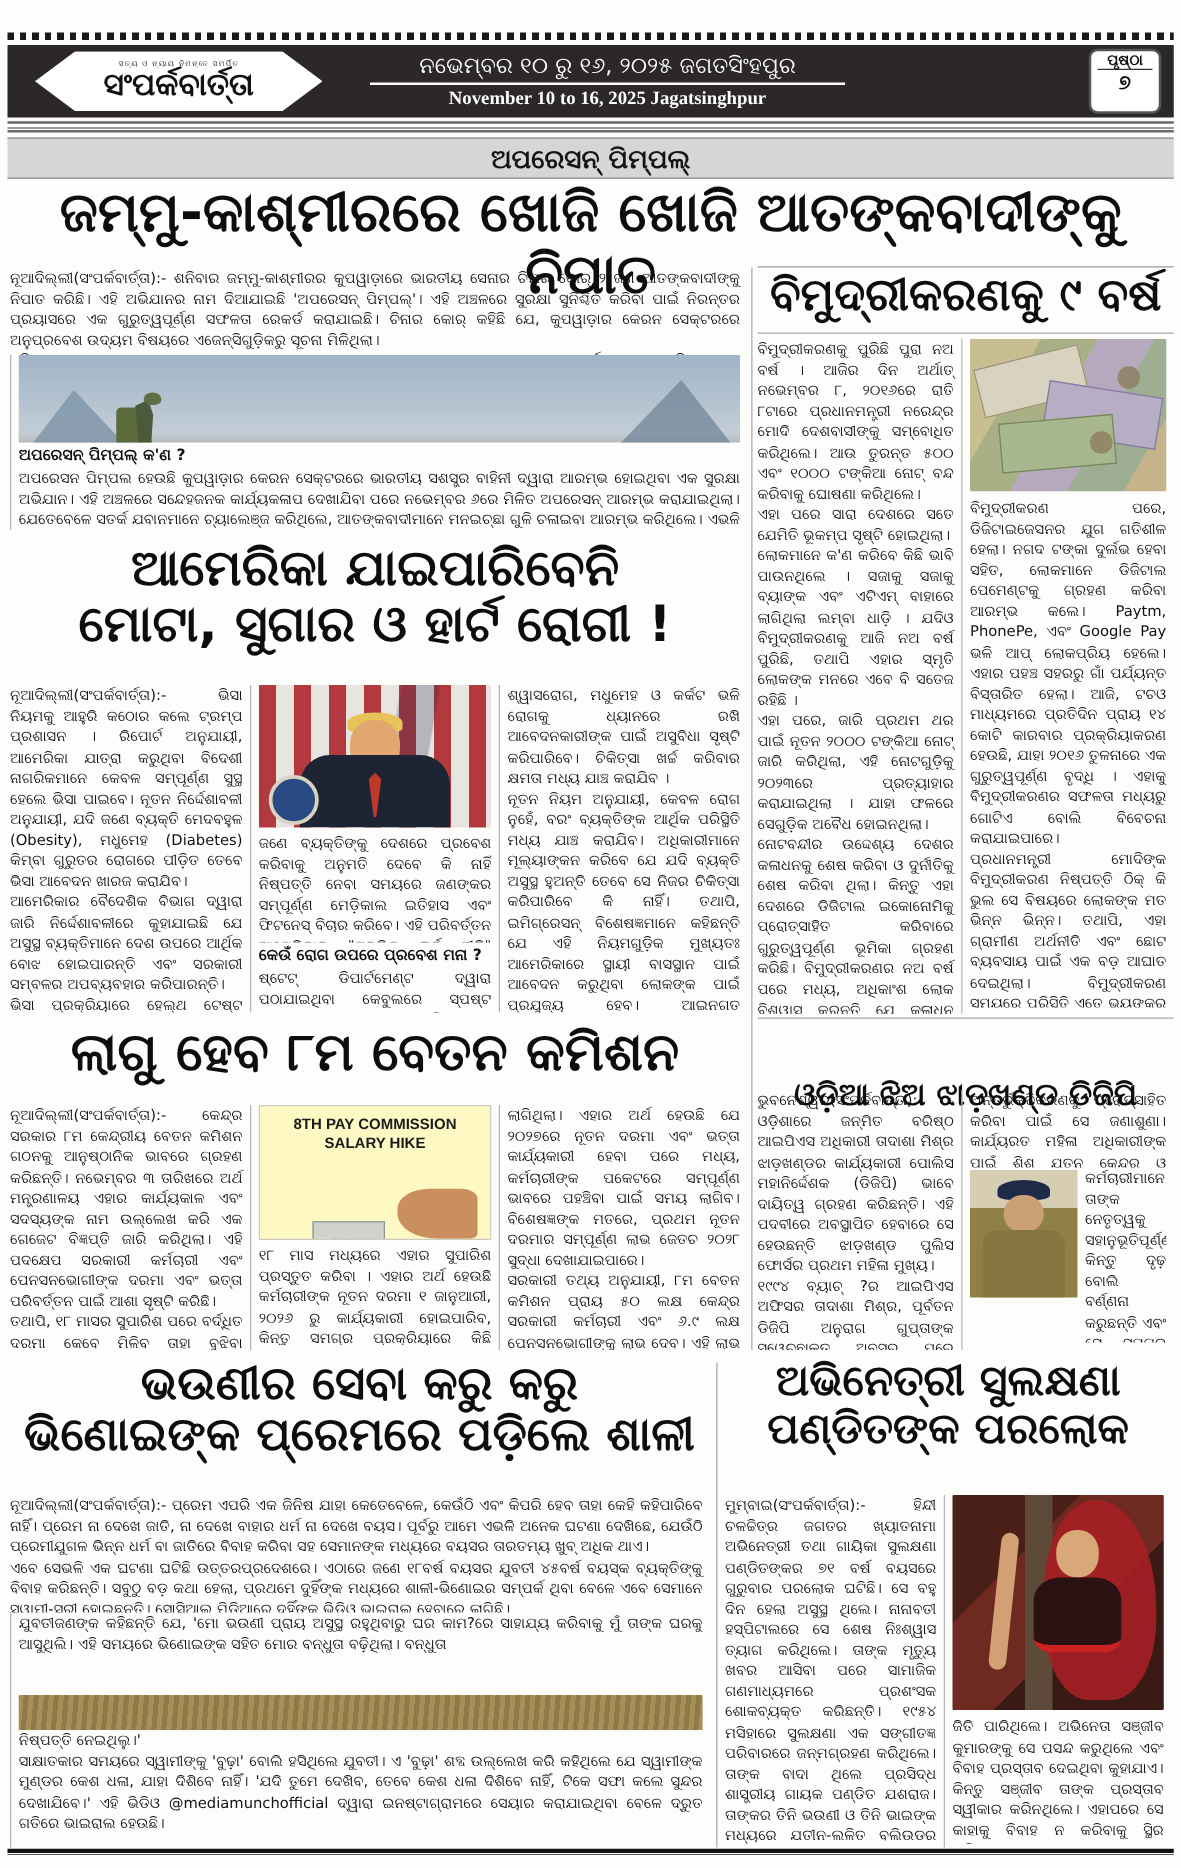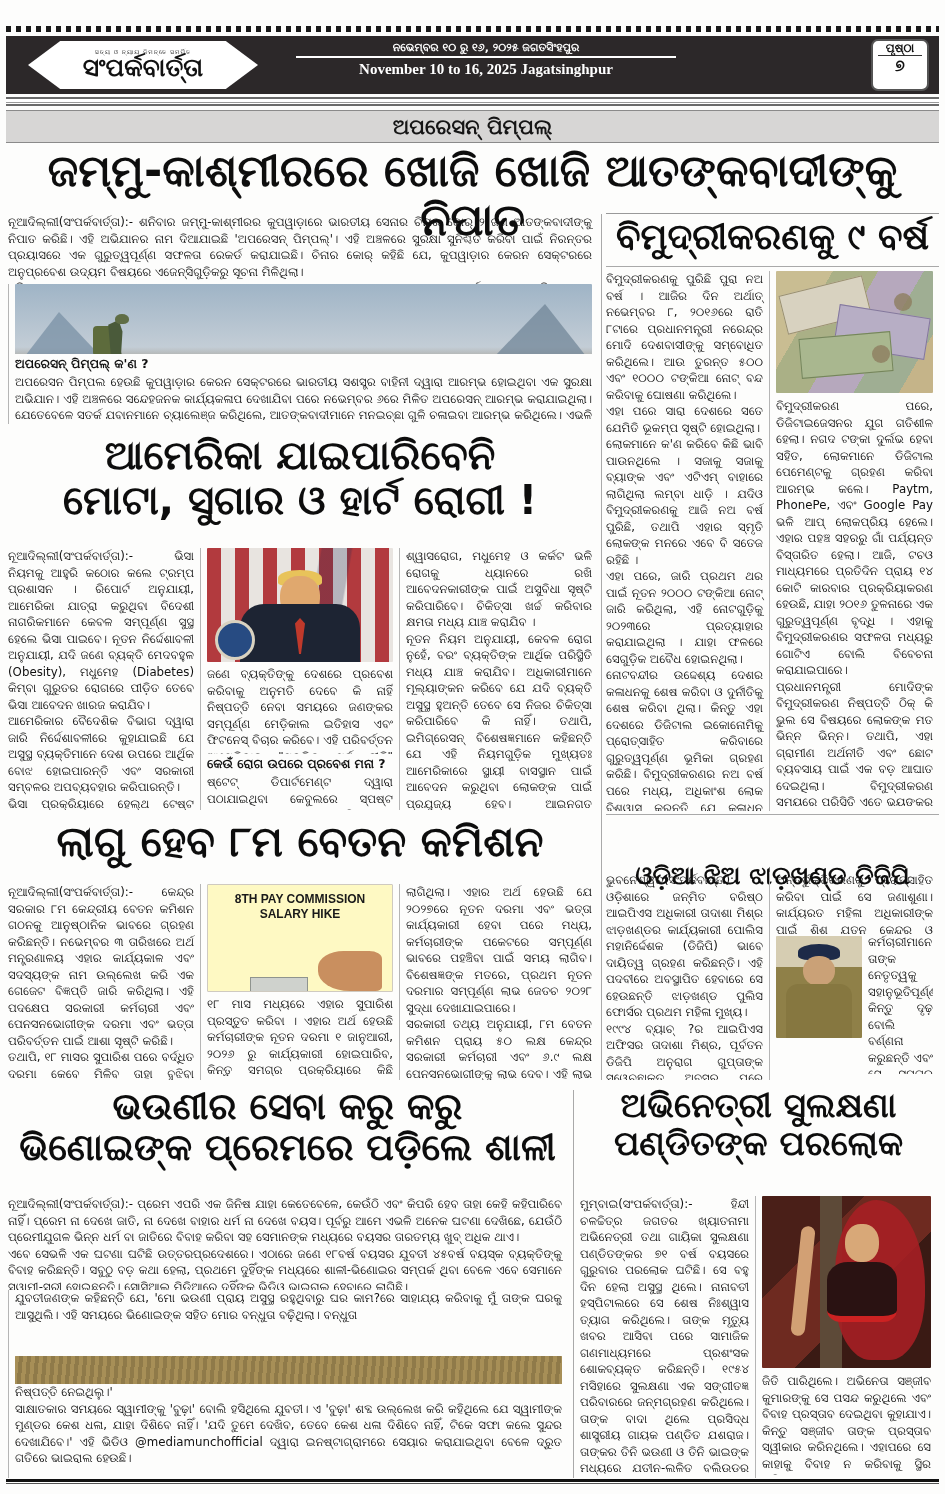--- a/index.html
+++ b/index.html
@@ -24,21 +24,21 @@
   .logo-hex {
     position:absolute; left:22px; top:5px; width:230px; height:48px;
     background:#ffffff; display:flex; flex-direction:column; align-items:center; justify-content:center;
     clip-path:polygon(0 50%,14% 0,86% 0,100% 50%,86% 100%,14% 100%);
   }
   .logo-tagline { font-size:6px; color:#222; letter-spacing:1px; line-height:1; }
   .logo-title { font-size:25px; font-weight:bold; color:#111; line-height:1.05; }
   .mast-center {
     position:absolute; left:280px; width:400px; top:4px; text-align:center; color:#fff;
   }
-  .mast-date-odia { font-size:11px; font-weight:bold; line-height:1.4; }
+  .mast-date-odia { font-size:18px; font-weight:normal; line-height:1.4; }
   .mast-divider { height:2px; background:#fff; margin:1px 10px; }
   .mast-date-en { font-family:"Liberation Serif","DejaVu Serif",serif; font-size:15px; font-weight:bold; line-height:1.4; }
   .page-box {
     position:absolute; right:10px; top:3px; width:58px; height:52px;
     background:#fff; border:2px solid #555; border-radius:7px;
     display:flex; flex-direction:column; align-items:center;
   }
   .page-label { font-size:12px; font-weight:bold; border-bottom:1.5px solid #333; width:80%; text-align:center; padding-bottom:0; }
   .page-num { font-size:16px; font-weight:bold; }
   

